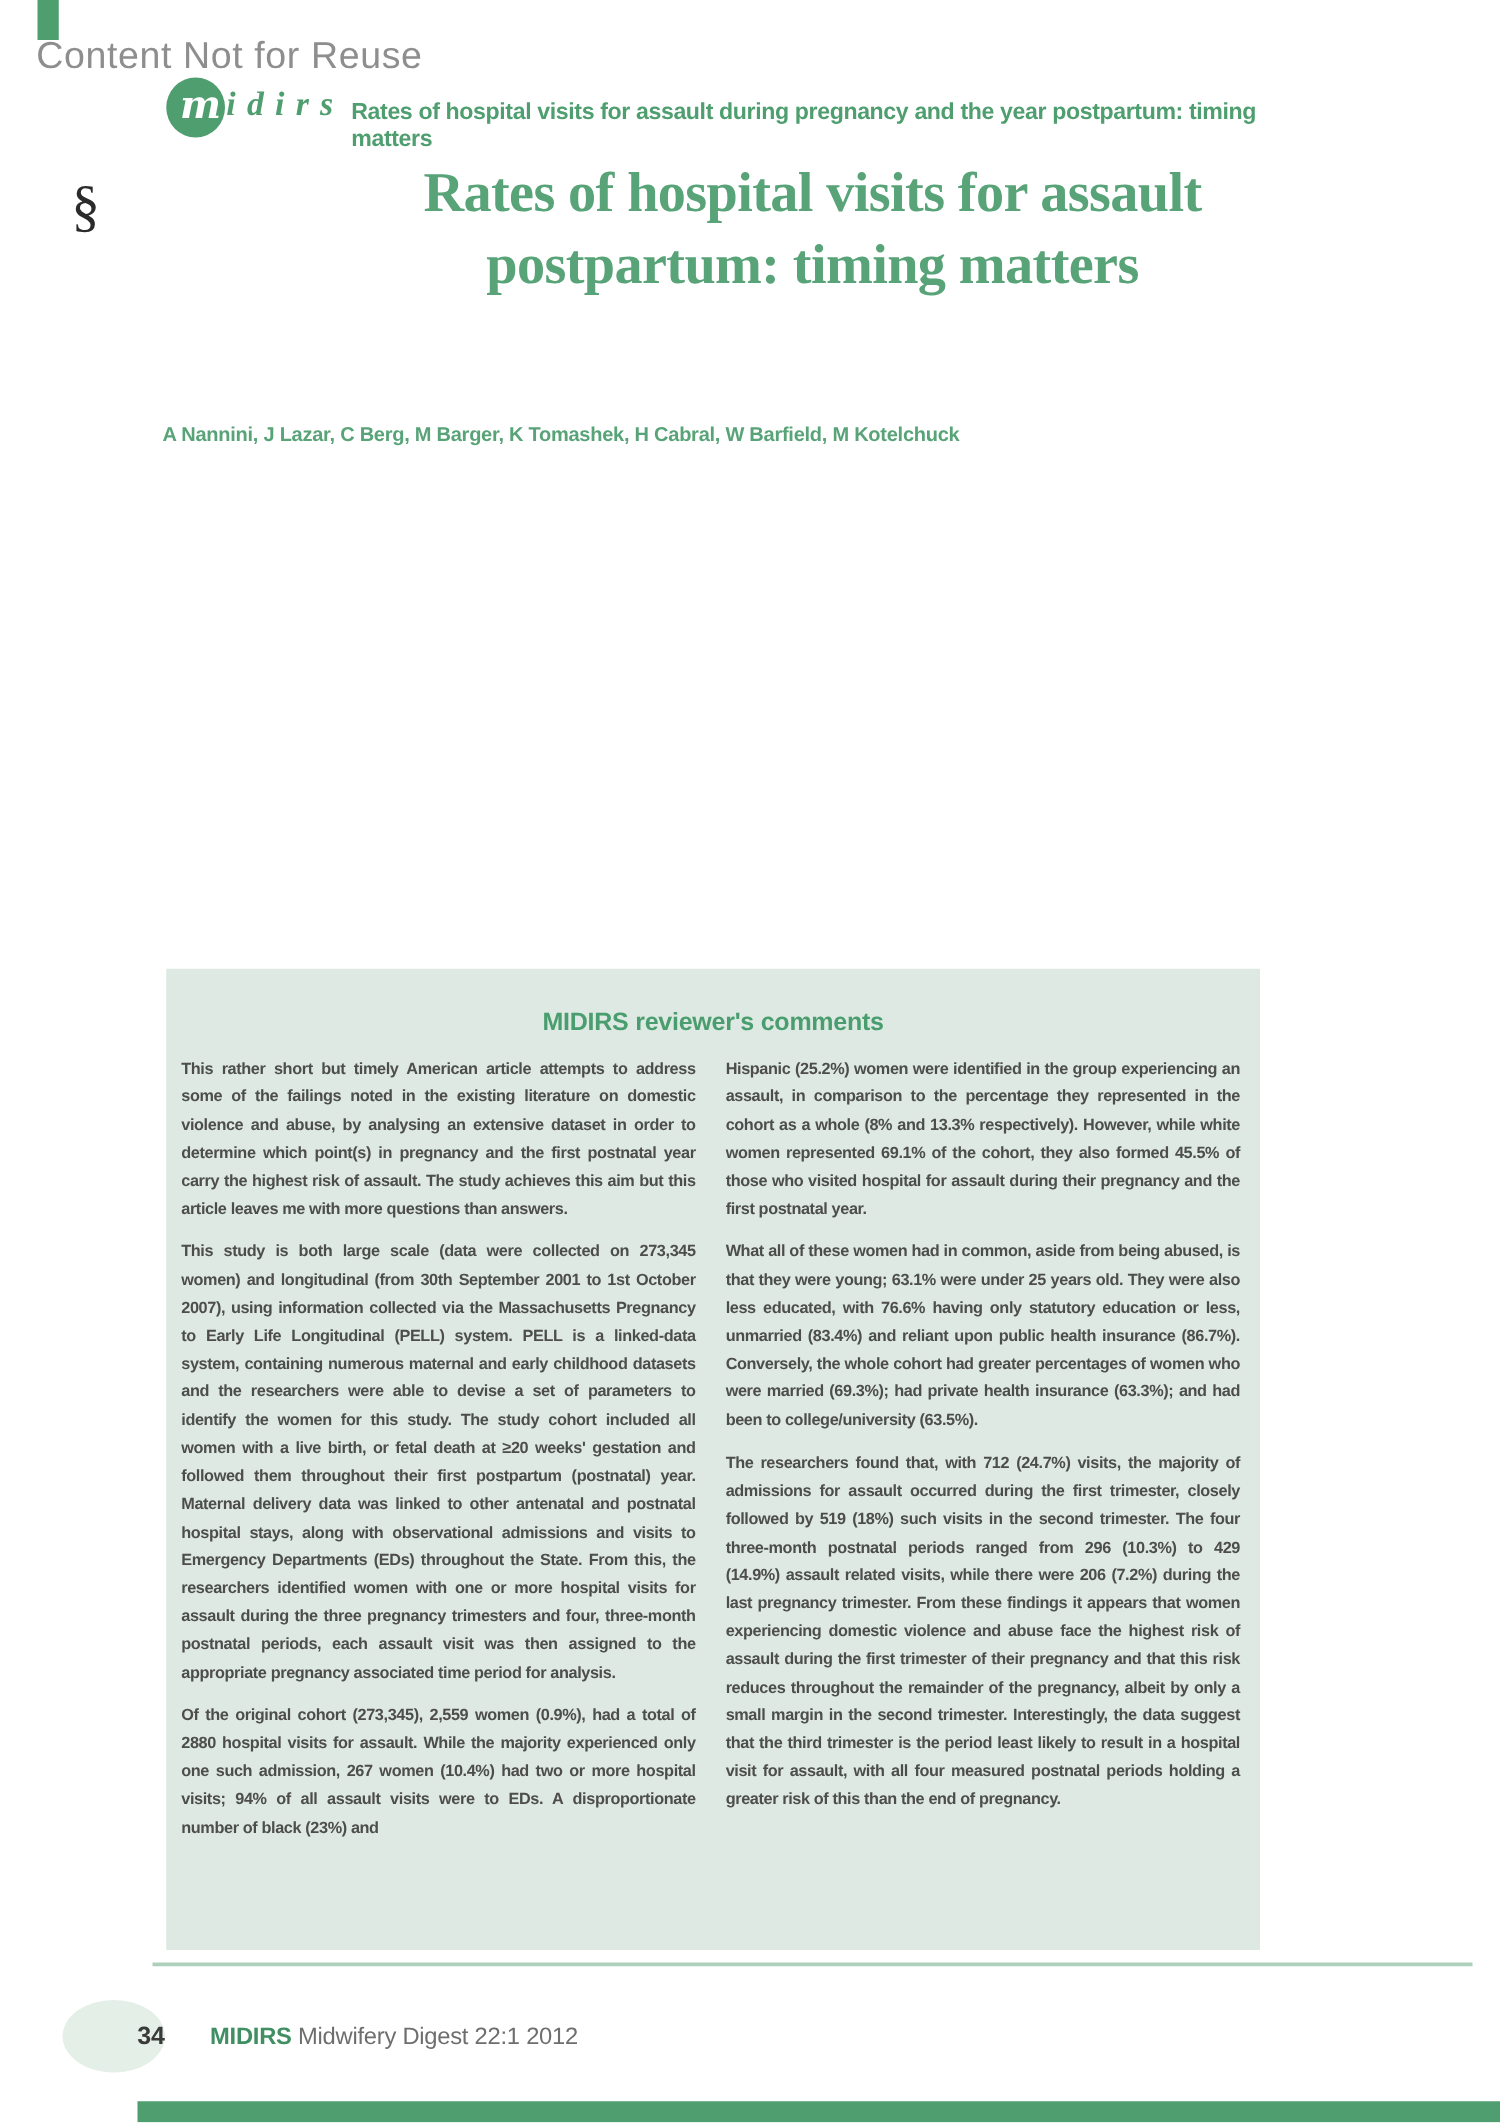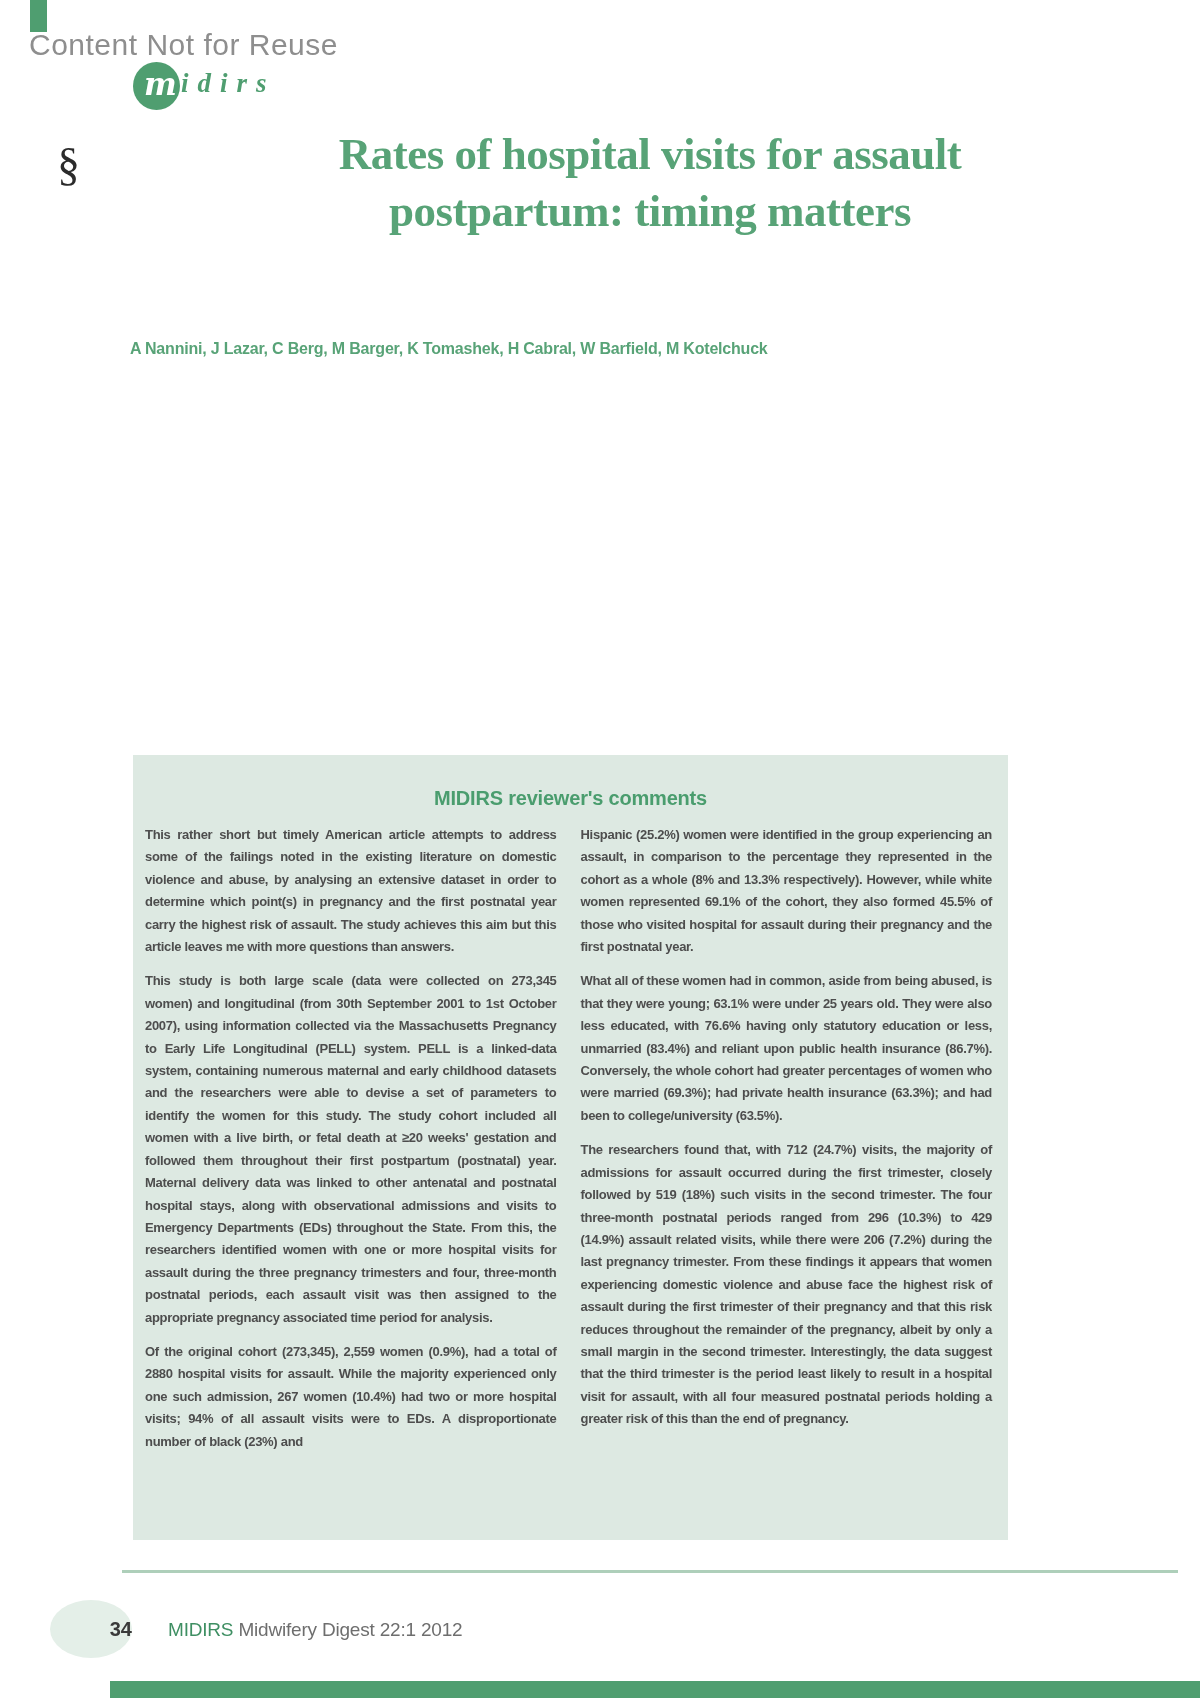--- a/index.html
+++ b/index.html
@@ -18,47 +18,48 @@
   .logo-m{position:absolute;left:144px;top:66px;font-family:"DejaVu Serif",serif;font-style:italic;font-weight:bold;font-size:31px;color:#ffffff;}
   .logo-rest{position:absolute;left:181px;top:68px;font-family:Liberation Serif, serif;font-style:italic;font-weight:bold;font-size:27px;color:#4f9e70;letter-spacing:9px;}
   .running-title{position:absolute;left:281px;top:78px;width:780px;font-size:18.5px;font-weight:bold;color:#4f9e70;letter-spacing:-0.3px;}
   
   .section-symbol{position:absolute;left:57px;top:138px;font-family:"Liberation Serif",serif;font-size:46px;color:#2b2b2b;}
   .article-title{position:absolute;left:130px;top:126px;width:1040px;text-align:center;
     font-family:"Liberation Serif",serif;font-weight:bold;color:#58a377;font-size:45px;line-height:57px;letter-spacing:-0.5px;}
   .authors{position:absolute;left:130px;top:340px;font-size:16px;font-weight:bold;color:#58a377;letter-spacing:-0.2px;}
   .citation{position:absolute;left:130px;top:400px;font-size:16px;font-weight:bold;color:#1c1c1c;letter-spacing:-0.2px;}
   
-  .comments-box{position:absolute;left:133px;top:755px;width:875px;height:785px;background:#dde9e2;overflow:hidden;}
+  .comments-box{position:absolute;left:133px;top:775px;width:875px;height:785px;background:#dde9e2;overflow:hidden;}
   .comments-title{margin-top:32px;text-align:center;font-size:20px;font-weight:bold;color:#4a9d6e;letter-spacing:-0.2px;}
   .comments-cols{display:flex;gap:24px;padding:14px 16px 0 12px;}
   .ccol{flex:1 1 0;}
   .ccol p{
     margin:0 0 12px 0;font-size:13px;line-height:22.4px;color:#4d4d4d;
     text-align:justify;letter-spacing:-0.3px;font-weight:bold;
   }
   
   .page-bubble{position:absolute;left:50px;top:1600px;width:82px;height:58px;border-radius:50%;background:#e4efe8;
     display:flex;align-items:center;justify-content:flex-end;}
   .page-number{font-size:20px;font-weight:bold;color:#3a3a3a;}
   .footer-text{position:absolute;left:168px;top:1619px;font-size:19px;color:#6e6e6e;letter-spacing:-0.2px;}
-  .footer-brand{font-weight:normal;color:#3f8f63;}
+  .footer-brand{font-weight:bold;color:#3f8f63;}
 </style>
 </head>
 <body>
 
 <div class="page">
 
   <div class="corner-mark"></div>
 
   <div class="watermark">Content Not for Reuse</div>
 
   <div class="logo-circle"></div>
   <div class="logo-m">m</div>
   <div class="logo-rest">idirs</div>
+  <div class="running-title">Rates of hospital visits for assault during pregnancy and the year postpartum: timing matters</div>
 
   <div class="section-symbol">§</div>
 
   <div class="article-title">
     <div>Rates of hospital visits for assault</div>
     <div>postpartum: timing matters</div>
   </div>
 
   <div class="authors">A Nannini, J Lazar, C Berg, M Barger, K Tomashek, H Cabral, W Barfield, M Kotelchuck</div>
 

